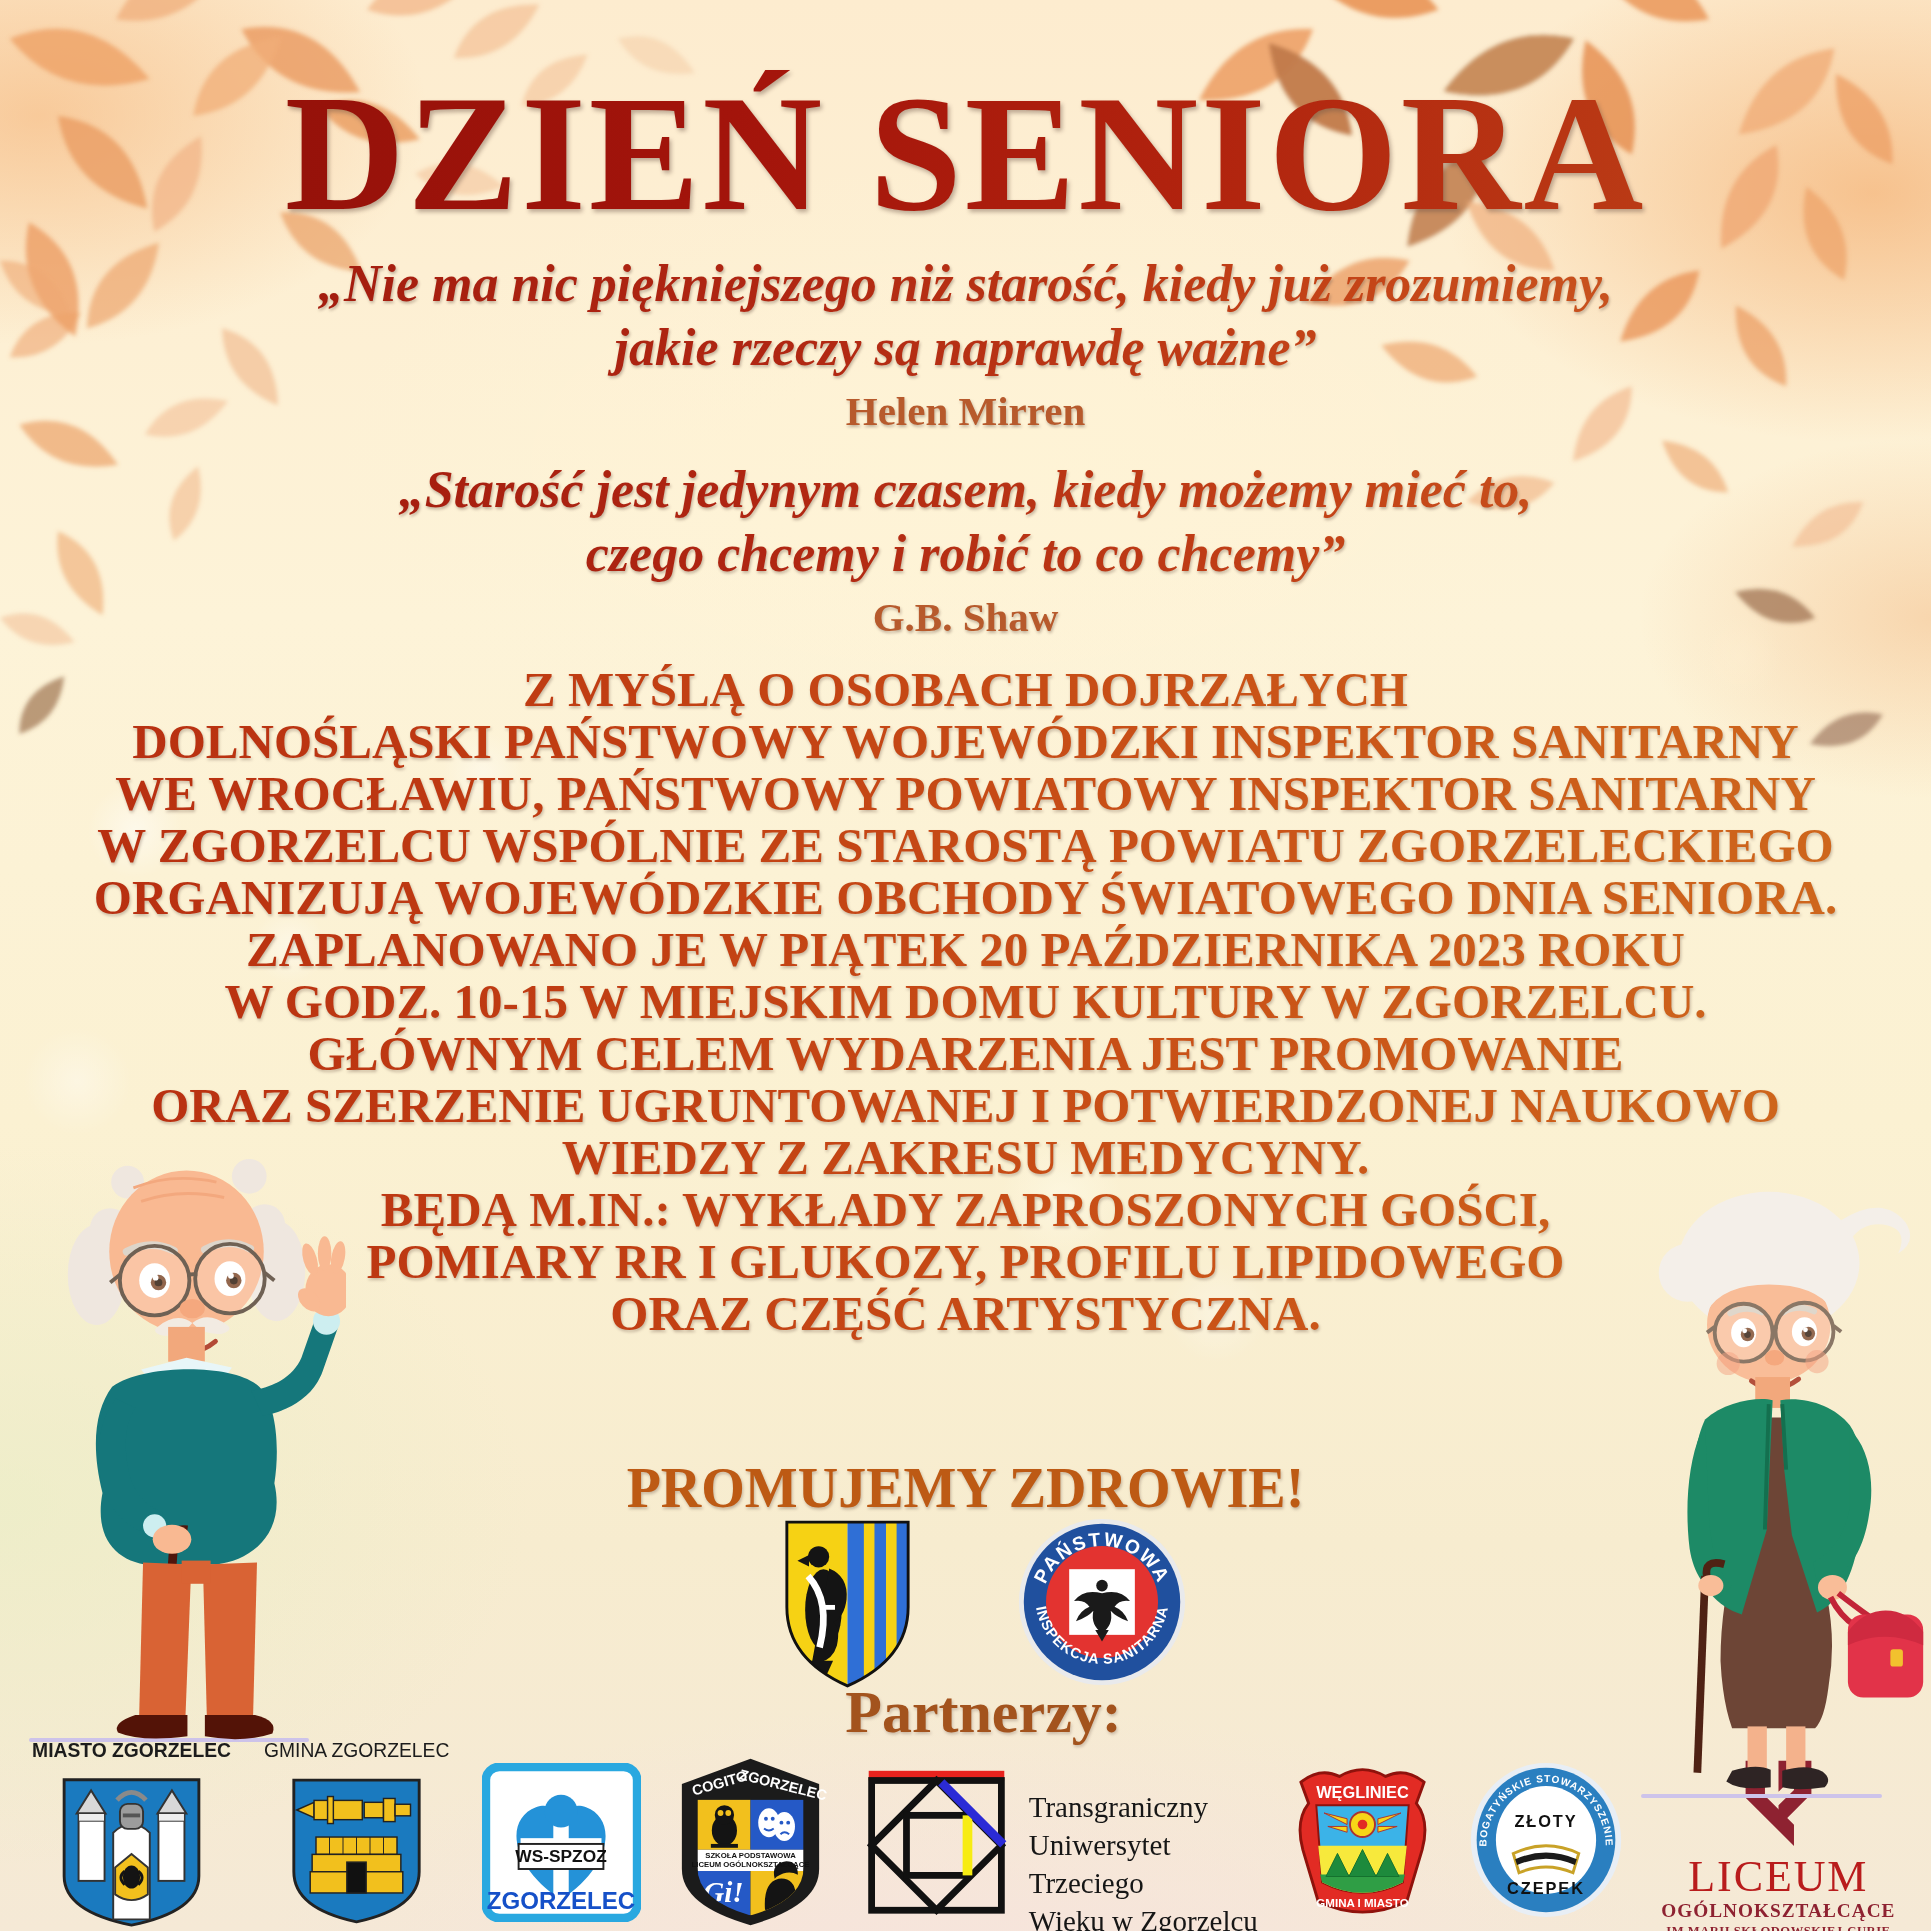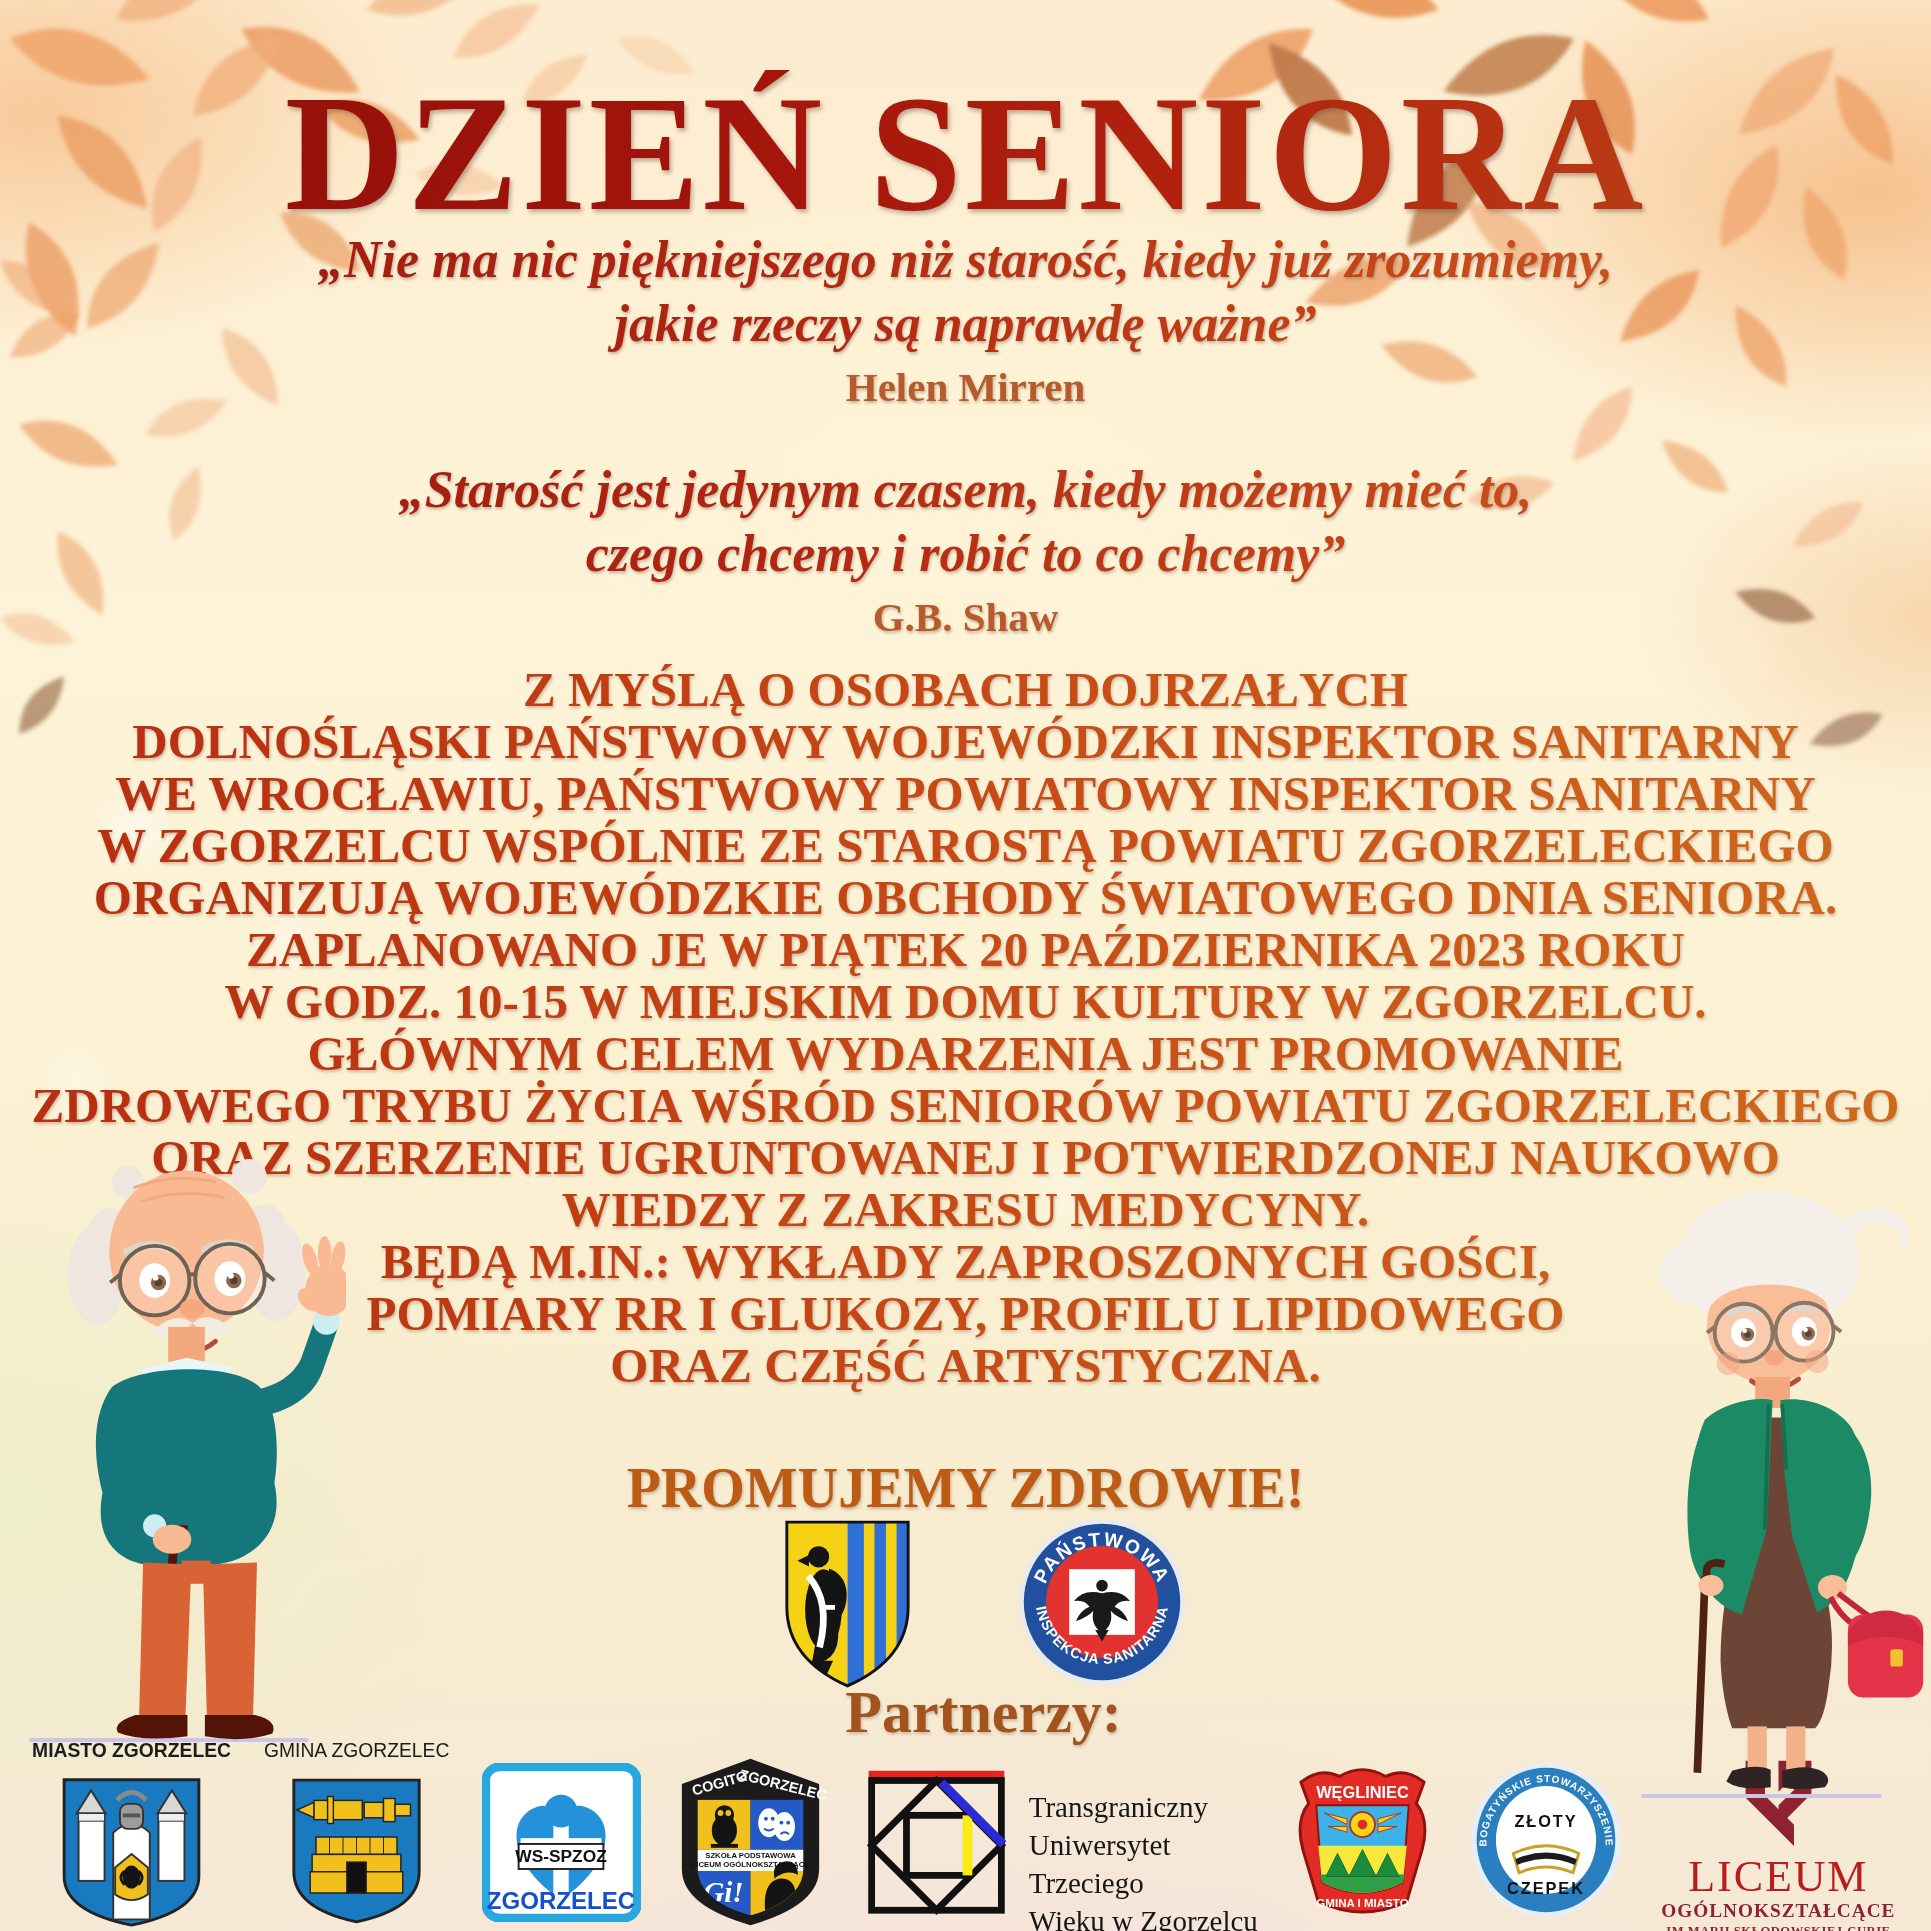--- a/index.html
+++ b/index.html
@@ -32,21 +32,21 @@
     filter:drop-shadow(2.9px 3.9px 1.9px rgba(110,85,70,.45));}
   .gtext{color:#b8400f;}
   @supports (-webkit-background-clip:text){
     .gtext{background-image:var(--g);-webkit-background-clip:text;background-clip:text;color:transparent;}
   }
   .title{--g:linear-gradient(95deg,#8d1009 0%,#a3140b 38%,#b1230e 62%,#ba3a15 85%,#bd4519 100%);}
   .quote{left:0;right:0;text-align:center;font-style:italic;font-weight:700;
     font-size:52px;line-height:64px;
     --g:linear-gradient(92deg,#9c170c 0%,#b02612 40%,#c44417 70%,#cd6427 100%);
     filter:drop-shadow(1.9px 2.9px 1.4px rgba(120,95,80,.45));}
-  .q1{top:228px;} .q2{top:458px;}
+  .q1{top:252px;} .q2{top:458px;}
   .q-author{font-style:normal;font-weight:700;font-size:41px;line-height:46px;margin-top:7.7px;
     color:#b75a2c;}
   .bodyblock{top:664px;left:0;right:0;text-align:center;font-weight:700;
     font-size:49px;line-height:52px;letter-spacing:0px;
     --g:linear-gradient(92deg,#b62c10 0%,#c24013 35%,#ca5418 65%,#cf6a1d 100%);
     filter:drop-shadow(1.9px 2.9px 1.4px rgba(120,95,80,.40));}
   .slogan{top:1456px;left:0;right:0;text-align:center;font-weight:700;font-size:56px;
     color:#bd5a14;filter:drop-shadow(1.9px 2.9px 1.4px rgba(120,95,80,.40));}
   .partners-heading{top:1678px;left:0;right:0;text-align:center;font-weight:700;font-size:60px;
     color:#a3531d;filter:drop-shadow(1.9px 2.9px 1.4px rgba(120,95,80,.35));padding-left:36px;}
@@ -164,21 +164,20 @@
 
 <div class="layer bodyblock gtext">
   <div>Z MYŚLĄ O OSOBACH DOJRZAŁYCH</div>
   <div>DOLNOŚLĄSKI PAŃSTWOWY WOJEWÓDZKI INSPEKTOR SANITARNY</div>
   <div>WE WROCŁAWIU, PAŃSTWOWY POWIATOWY INSPEKTOR SANITARNY</div>
   <div>W ZGORZELCU WSPÓLNIE ZE STAROSTĄ POWIATU ZGORZELECKIEGO</div>
   <div>ORGANIZUJĄ WOJEWÓDZKIE OBCHODY ŚWIATOWEGO DNIA SENIORA.</div>
   <div>ZAPLANOWANO JE W PIĄTEK 20 PAŹDZIERNIKA 2023 ROKU</div>
   <div>W GODZ. 10-15 W MIEJSKIM DOMU KULTURY W ZGORZELCU.</div>
   <div>GŁÓWNYM CELEM WYDARZENIA JEST PROMOWANIE</div>
-  <div>ZDROWEGO TRYBU ŻYCIA WŚRÓD SENIORÓW POWIATU ZGORZELECKIEGO</div>
   <div>ORAZ SZERZENIE UGRUNTOWANEJ I POTWIERDZONEJ NAUKOWO</div>
   <div>WIEDZY Z ZAKRESU MEDYCYNY.</div>
   <div>BĘDĄ M.IN.: WYKŁADY ZAPROSZONYCH GOŚCI,</div>
   <div>POMIARY RR I GLUKOZY, PROFILU LIPIDOWEGO</div>
   <div>ORAZ CZĘŚĆ ARTYSTYCZNA.</div>
 </div>
 
 <div class="layer slogan">PROMUJEMY ZDROWIE!</div>
 
 <div class="layer org-logos">

